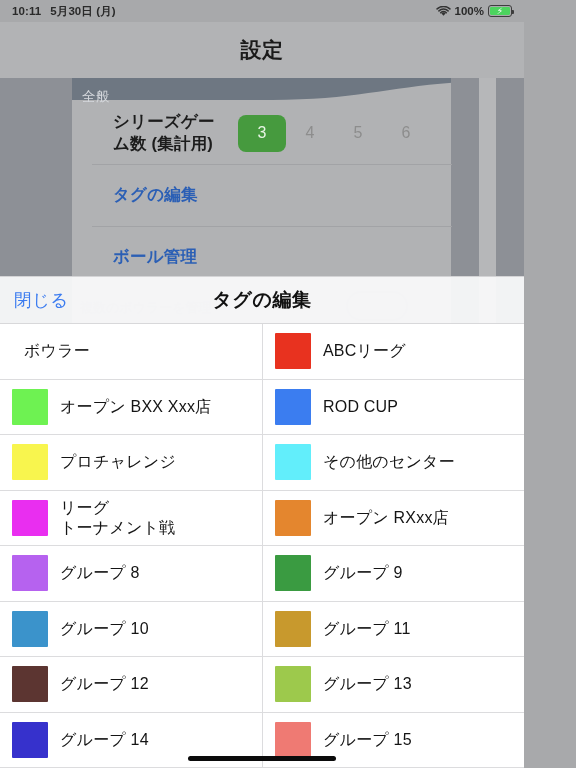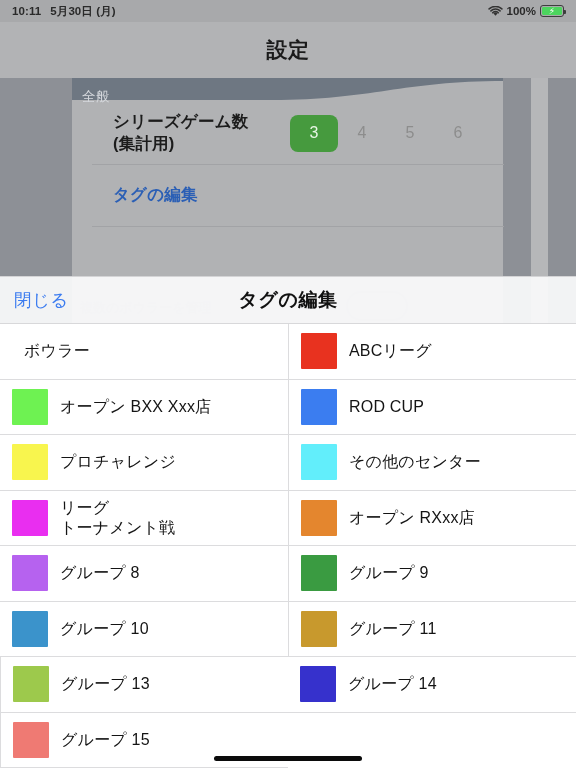--- a/index.html
+++ b/index.html
@@ -2,21 +2,21 @@
 <html><head>
 <meta charset="utf-8">
 <style>
   * { margin:0; padding:0; box-sizing:border-box; }
   html, body {
     width:576px; height:768px;
     font-family:"Liberation Sans", "DejaVu Sans", sans-serif;
     overflow:hidden;
     background:#a8a9ab;
   }
-  #screen { position:relative; width:576px; height:768px; overflow:hidden; }
+  #screen { position:relative; width:524px; height:768px; overflow:hidden; }
 
   
   .bg-app { position:absolute; inset:0; background:#a8a9ab; }
 
   .statusbar {
     position:absolute; top:0; left:0; right:0; height:22px;
     display:flex; align-items:center; justify-content:space-between;
     padding:0 12px; font-size:11.5px; color:#2a2a2a; font-weight:600;
   }
   .sb-left { display:flex; align-items:baseline; gap:9px; letter-spacing:.1px; }
@@ -184,20 +184,23 @@
           <span class="seg">6</span>
         </span>
       </div>
 
       <div class="bg-sep" style="top:86px"></div>
       <div class="bg-row bg-row-2">
         <span class="bg-link">タグの編集</span>
       </div>
 
       <div class="bg-sep" style="top:148px"></div>
+      <div class="bg-row bg-row-3">
+        <span class="bg-link">ボール管理</span>
+      </div>
     </div>
 
     <div class="ghost" style="left:80px; top:299px;">複数のボウラーを管理</div>
     <div class="ghost-shape" style="left:346px; top:291px; width:62px; height:30px;"></div>
 
     <div class="ghost" style="left:80px; top:370px;">省エネモード</div>
     <div class="ghost" style="left:80px; top:442px;">ストライク率の分母</div>
     <div class="ghost" style="left:80px; top:594px;">ゲームスコア 赤で表示</div>
     <div class="ghost" style="left:372px; top:594px;">200 以上</div>
     <div class="ghost" style="left:80px; top:658px;">ゲームスコア 青で表示</div>
@@ -256,20 +259,24 @@
           <span class="tag-name">グループ 9</span>
         </div>
         <div class="tag-cell">
           <span class="swatch" style="background: rgb(59, 147, 203);"></span>
           <span class="tag-name">グループ 10</span>
         </div>
         <div class="tag-cell col-right">
           <span class="swatch" style="background: rgb(200, 153, 45);"></span>
           <span class="tag-name">グループ 11</span>
         </div>
+        <div class="tag-cell">
+          <span class="swatch" style="background: rgb(92, 53, 49);"></span>
+          <span class="tag-name">グループ 12</span>
+        </div>
         <div class="tag-cell col-right">
           <span class="swatch" style="background: rgb(157, 201, 76);"></span>
           <span class="tag-name">グループ 13</span>
         </div>
         <div class="tag-cell">
           <span class="swatch" style="background: rgb(54, 49, 204);"></span>
           <span class="tag-name">グループ 14</span>
         </div>
         <div class="tag-cell col-right">
           <span class="swatch" style="background: rgb(239, 122, 115);"></span>

